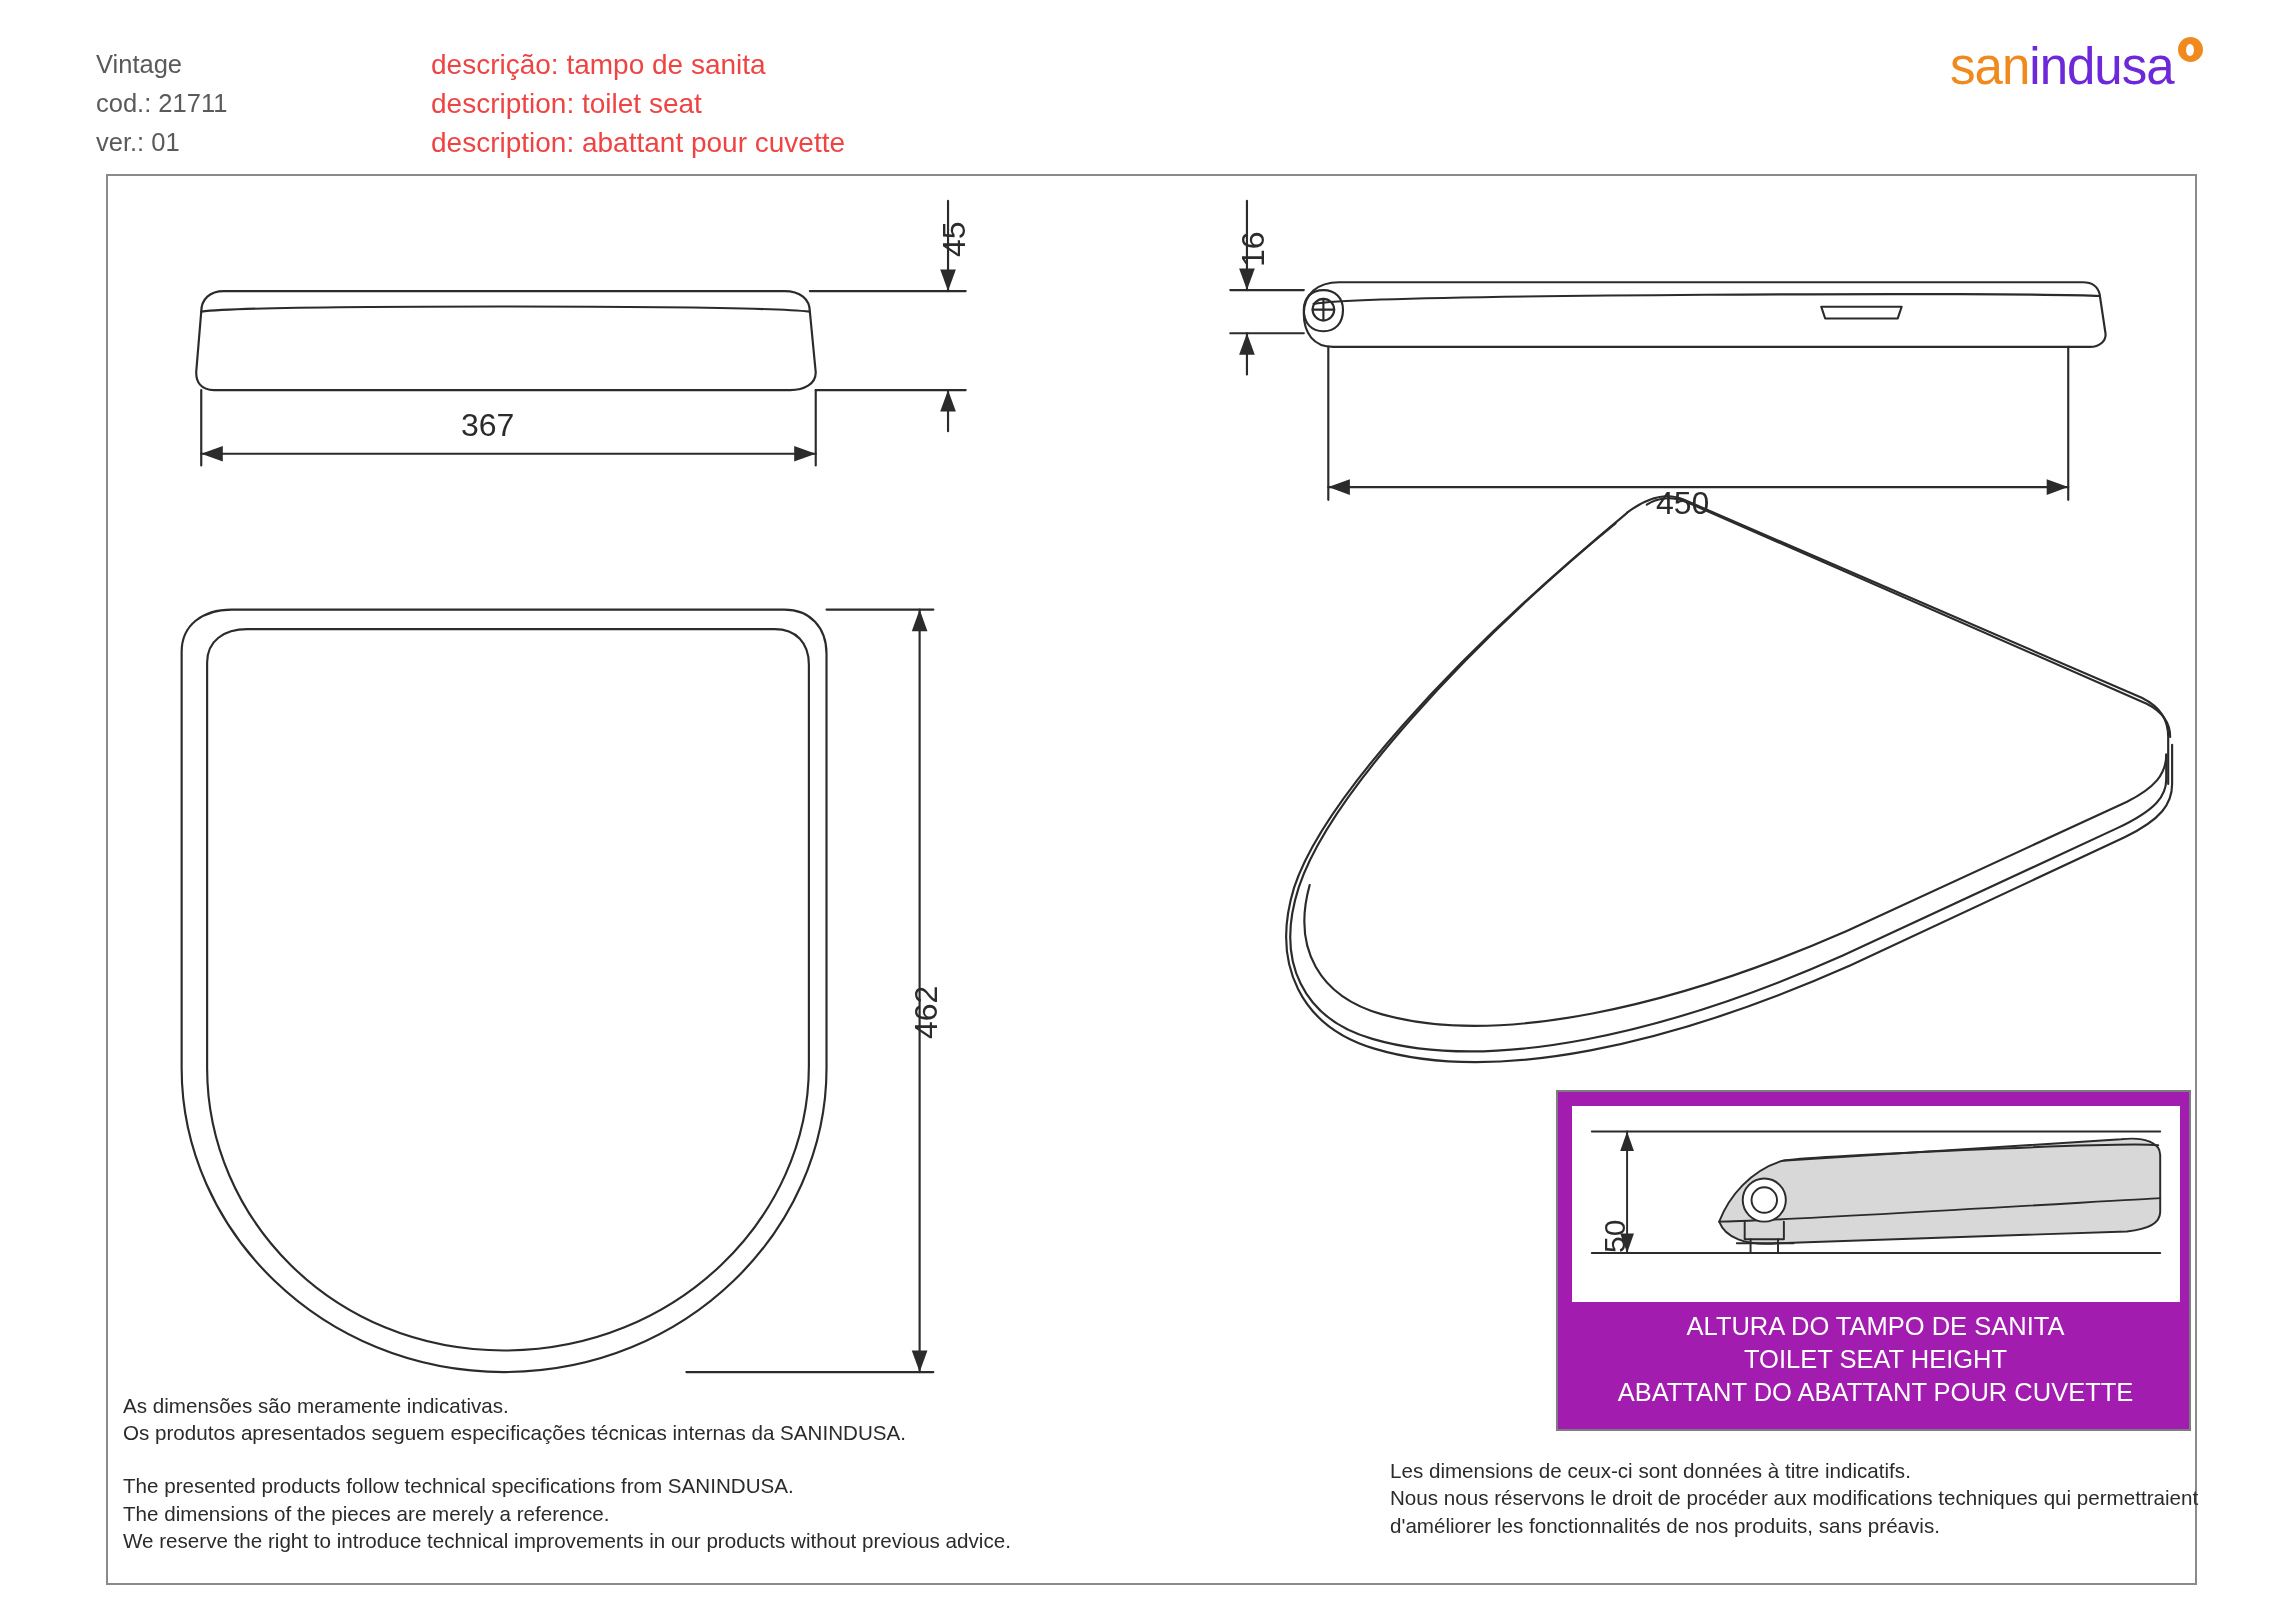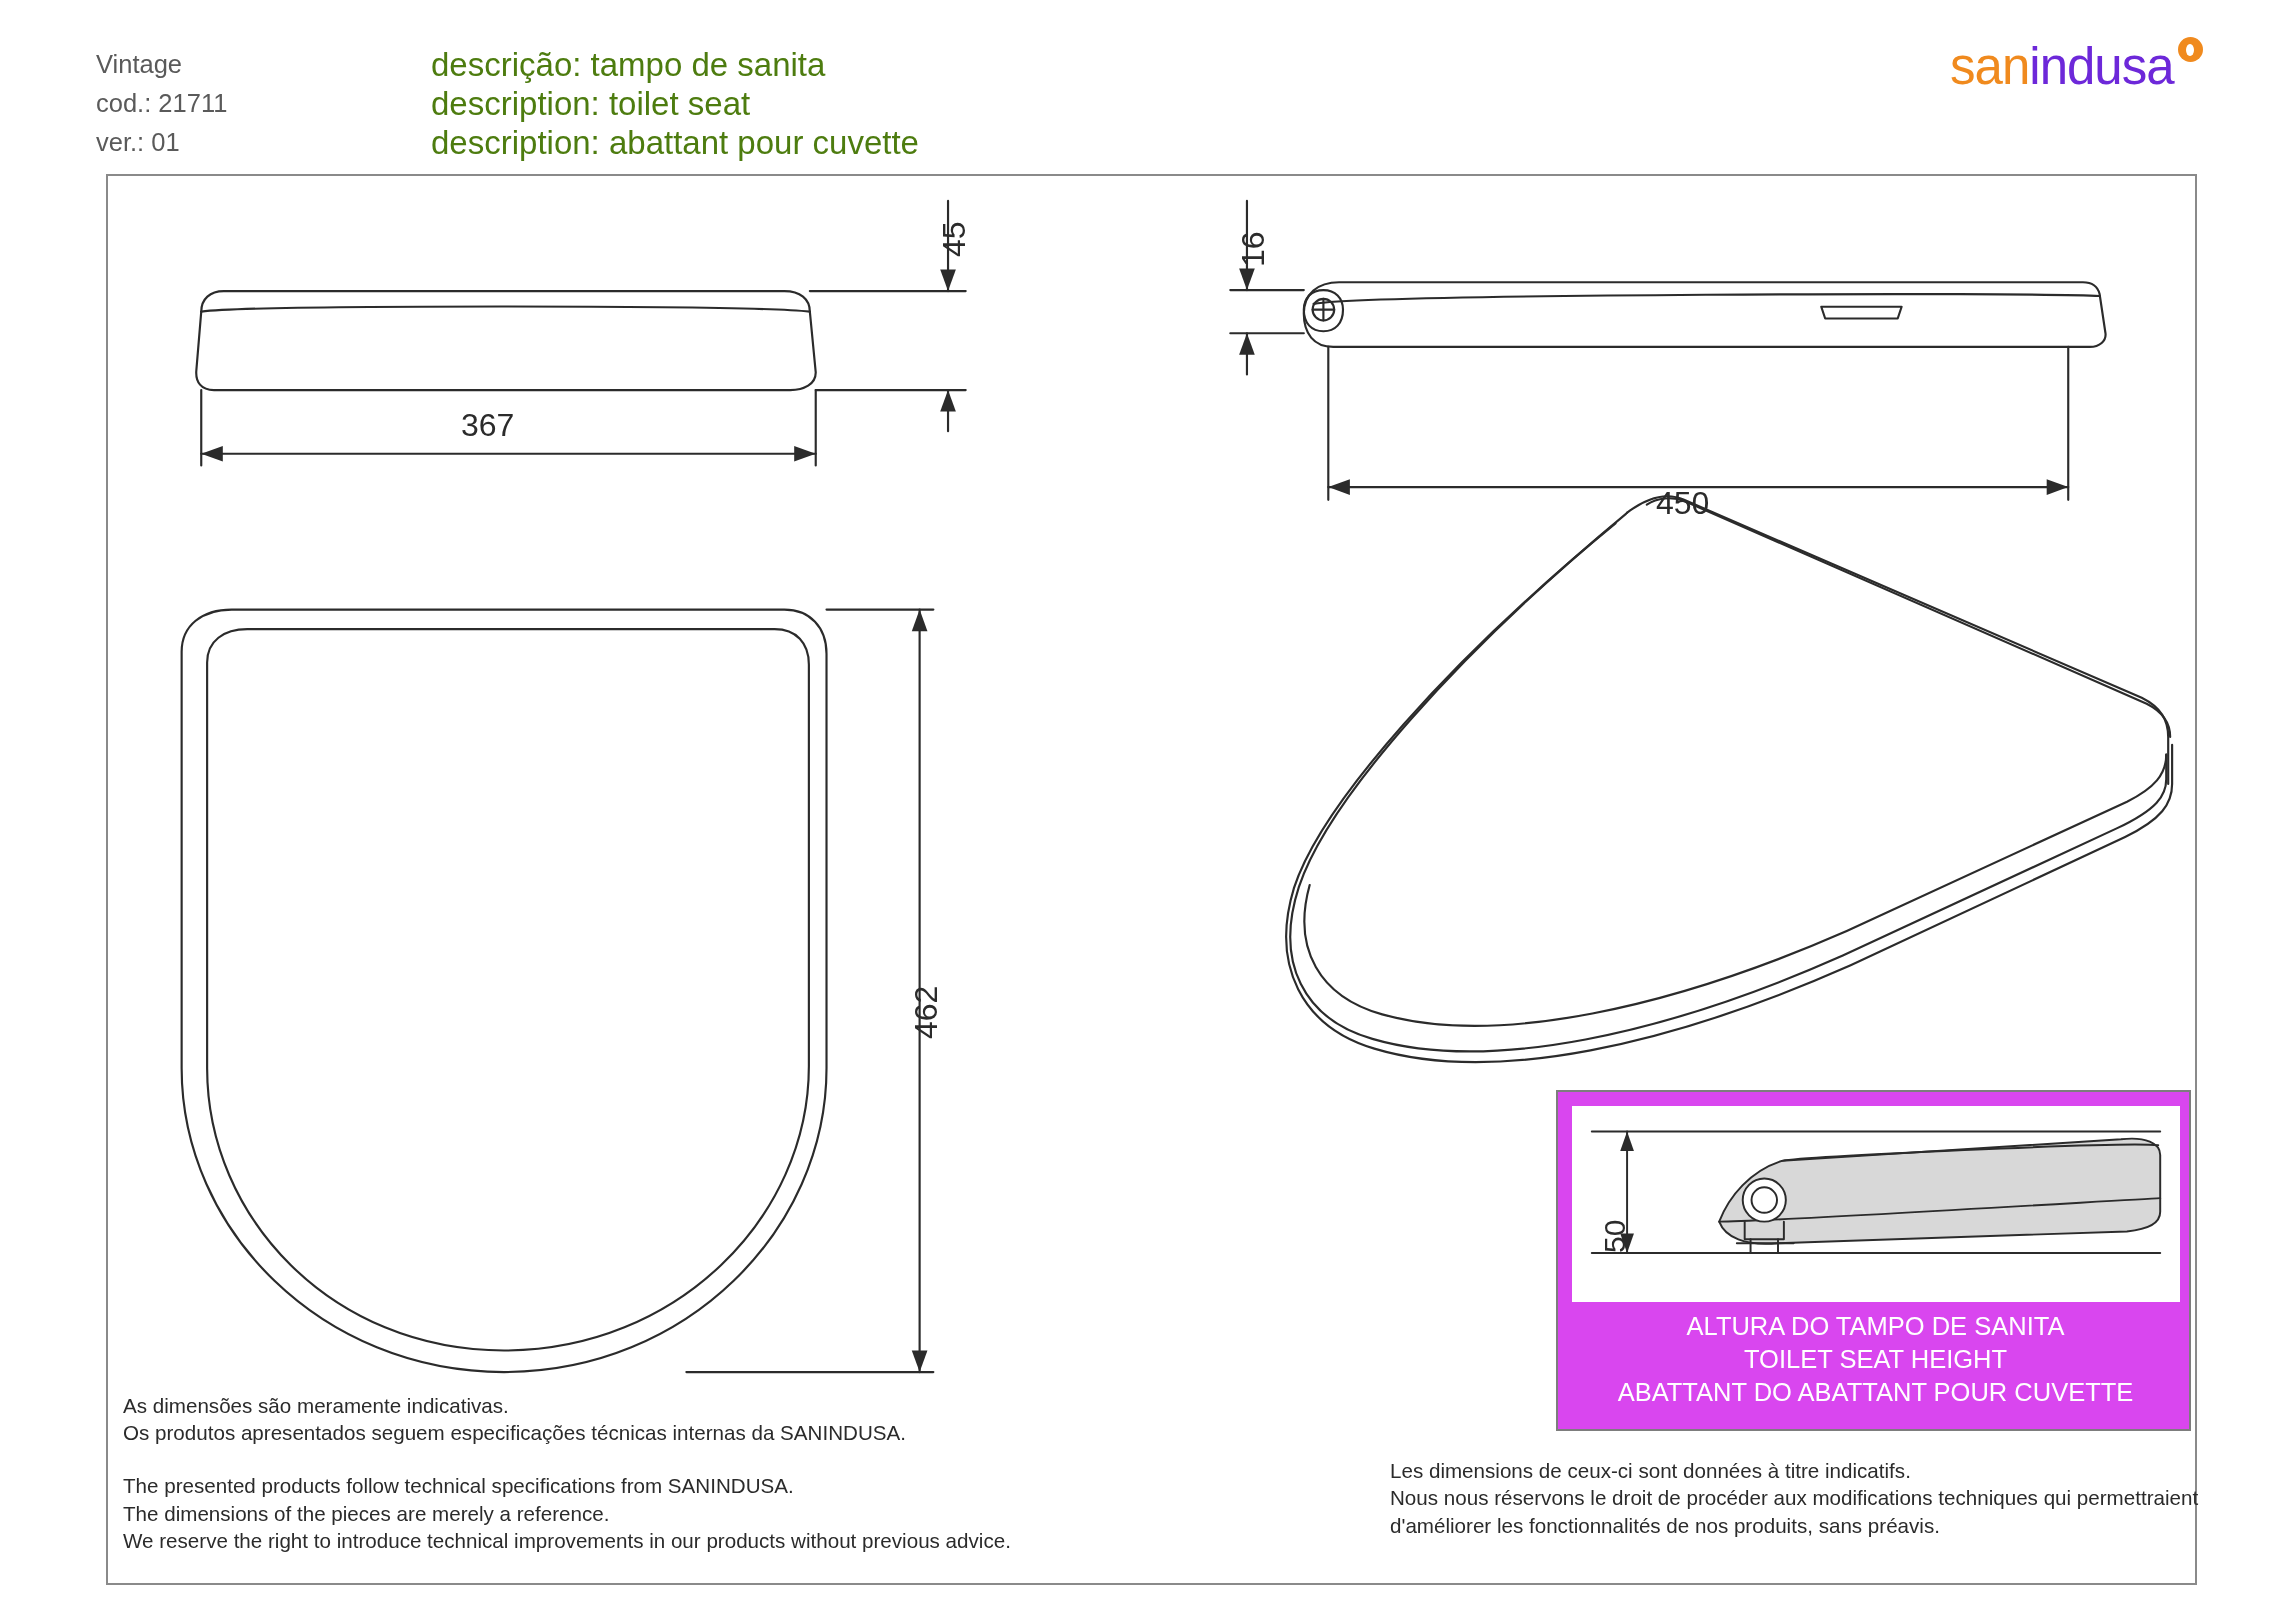--- a/index.html
+++ b/index.html
@@ -31,23 +31,23 @@
   .hdr-col1 {
     position: absolute;
     left: 96px; top: 45px;
     font-size: 25.5px;
     line-height: 39px;
     color: #5a5a5a;
   }
   .hdr-col2 {
     position: absolute;
     left: 431px; top: 45px;
-    font-size: 33px;
+    font-size: 28px;
     line-height: 39px;
-    color: #4d7c0f;
+    color: #ef4444;
   }
   .hdr-col1 div, .hdr-col2 div { white-space: nowrap; }
 
   .logo {
     position: absolute;
     right: 118px; top: 37px;
     font-size: 51px;
     letter-spacing: -1px;
     color: #f08a1e;
     font-weight: 400;
@@ -99,21 +99,21 @@
     transform: rotate(-90deg);
     transform-origin: left top;
   }
 
   
   .callout {
     position: absolute;
     left: 1556px; top: 1090px;
     width: 635px;
     height: 341px;
-    background: #d946ef;
+    background: #a21caf;
     border: 2px solid #7d7d7d;
     box-sizing: border-box;
   }
   .callout-inner {
     position: absolute;
     left: 13.7px; top: 13.7px;
     width: 608px;
     height: 196px;
     background: #ffffff;
     overflow: hidden;

